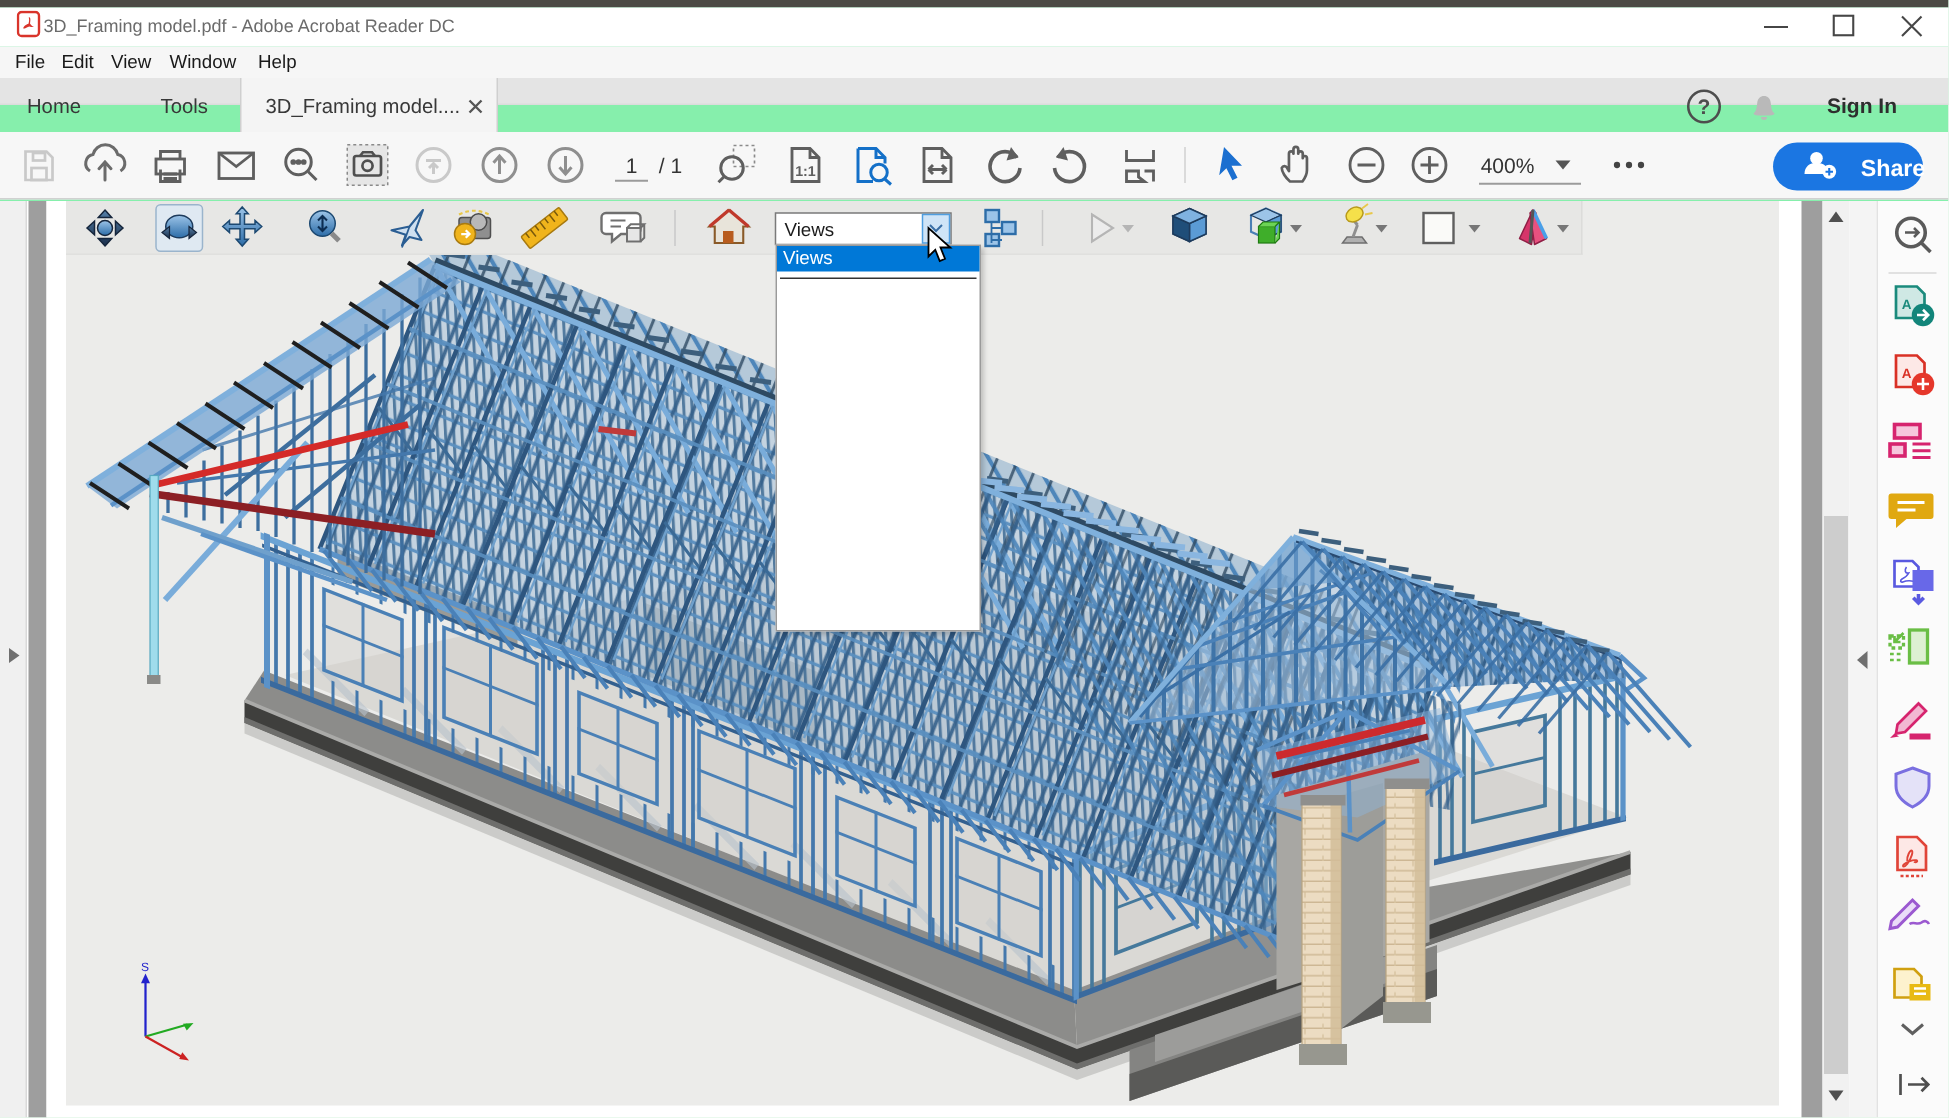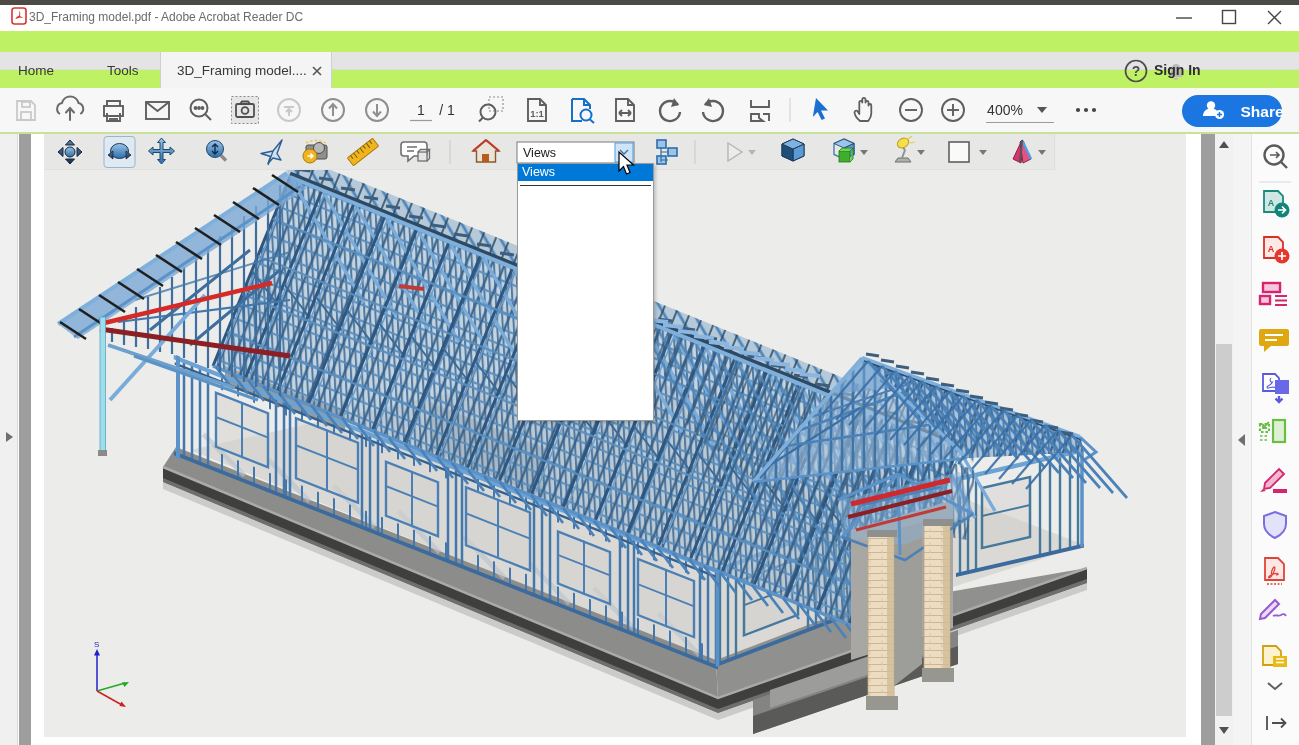--- a/index.html
+++ b/index.html
@@ -1,31 +1,31 @@
 <!DOCTYPE html>
 <html><head>
 <meta charset="utf-8">
 <style>
   * { margin:0; padding:0; box-sizing:border-box; }
   html,body { width:1299px; height:745px; overflow:hidden; font-family:"Liberation Sans", sans-serif; }
-  #app { position:relative; width:1299px; height:745px; background:#bef264; }
+  #app { position:relative; width:1299px; height:745px; background:#86efac; }
   .abs { position:absolute; }
   
   #sliver { left:0; top:0; width:1299px; height:5px; background:#4c4a44; overflow:hidden; }
   
   #titlebar { left:0; top:5px; width:1299px; height:26px; background:#ffffff; }
   #titletxt { left:29px; top:10px; font-size:12px; color:#6b6b6b; }
   
   #menubar { left:0; top:31px; width:1299px; height:21px; background:#f6f6f6; font-size:12.5px; color:#1a1a1a; }
   #menubar span { position:absolute; top:3px; }
   
   #tabbar { left:0; top:52px; width:1299px; height:18px; background:#e4e4e4; border-bottom:1px solid #dcdcdc;}
   #tabbar .tabtxt { position:absolute; top:11px; font-size:13.5px; color:#383838; }
   #activetab { position:absolute; left:160px; top:0; width:172px; height:36px; background:#f4f4f4; border-left:1px solid #cfcfcf; border-right:1px solid #cfcfcf; }
-  #signin { position:absolute; left:1154px; top:10px; font-size:14px; color:#2e2e2e; font-weight:bold; }
+  #signin { position:absolute; left:1218px; top:10px; font-size:14px; color:#2e2e2e; font-weight:bold; }
   
   #toolbar { left:0; top:88px; width:1299px; height:45px; background:#f7f7f7; border-bottom:1px solid #d1d1d1; }
   
   #docarea { left:0; top:134px; width:1299px; height:611px; background:#ffffff; }
   #navstrip { left:0; top:134px; width:18px; height:611px; background:#f0f0f0; border-right:1px solid #d9d9d9; }
   #canvasL { left:19px; top:134px; width:12px; height:611px; background:#9e9e9e; }
   #pagewhite { left:31px; top:134px; width:1170px; height:611px; background:#ffffff; }
   #content { left:44px; top:134px; width:1142px; height:603px; background:#ececea; overflow:hidden; }
   #tb3d { position:absolute; left:0px; top:0px; width:1011px; height:36px; background:#e7e7e5; border-right:1px solid #dcdcda; border-bottom:1px solid #e0e0de;}
   #canvasR { left:1201px; top:134px; width:14px; height:611px; background:#9e9e9e; }
@@ -44,20 +44,27 @@
   <svg class="abs" style="left:11px;top:7px" width="18" height="19" viewBox="0 0 18 19">
     <rect x="1" y="1" width="14" height="16" rx="2.5" fill="#fff" stroke="#d9342b" stroke-width="1.6"></rect>
     <path d="M4.5 12 C4.5 10.5 6.5 9.2 8 8.8 C8.4 7.4 8.6 5.6 8.2 5 C7.9 4.5 8.9 4.3 9.1 5 C9.4 6 9.2 7.5 9 8.6 C9.9 10 11 10.7 12 11 C10.8 11.2 9.5 11 8.6 10.6 C7.2 11 5.3 12.3 4.5 12 Z" fill="#d9342b"></path>
   </svg>
   <div id="titletxt" class="abs">3D_Framing model.pdf - Adobe Acrobat Reader DC</div>
   <svg class="abs" style="left:1160px;top:5px" width="139" height="26" viewBox="0 0 139 26">
     <line x1="16" y1="13" x2="32" y2="13" stroke="#464646" stroke-width="1.4"></line>
     <rect x="62.5" y="5.5" width="13" height="13" fill="none" stroke="#464646" stroke-width="1.4"></rect>
     <path d="M108 6 L121 19 M121 6 L108 19" stroke="#464646" stroke-width="1.4"></path>
   </svg>
+  <div id="menubar" class="abs">
+    <span style="left:10px">File</span>
+      <span style="left:41px">Edit</span>
+      <span style="left:74px">View</span>
+      <span style="left:113px">Window</span>
+      <span style="left:172px">Help</span>
+  </div>
   <div id="tabbar" class="abs">
     <div id="activetab"></div>
     <span class="tabtxt" style="left:18px">Home</span>
     <span class="tabtxt" style="left:107px">Tools</span>
     <span class="tabtxt" style="left:177px">3D_Framing model....</span>
     <svg class="abs" style="left:310px;top:12px" width="14" height="14" viewBox="0 0 14 14">
         <path d="M3 3 L11 11 M11 3 L3 11" stroke="#555" stroke-width="1.6"></path>
       </svg>
     <svg class="abs" style="left:1124px;top:6px" width="80" height="26" viewBox="0 0 80 26">
       <circle cx="12" cy="13" r="10.5" fill="none" stroke="#4d4d4d" stroke-width="1.7"></circle>

